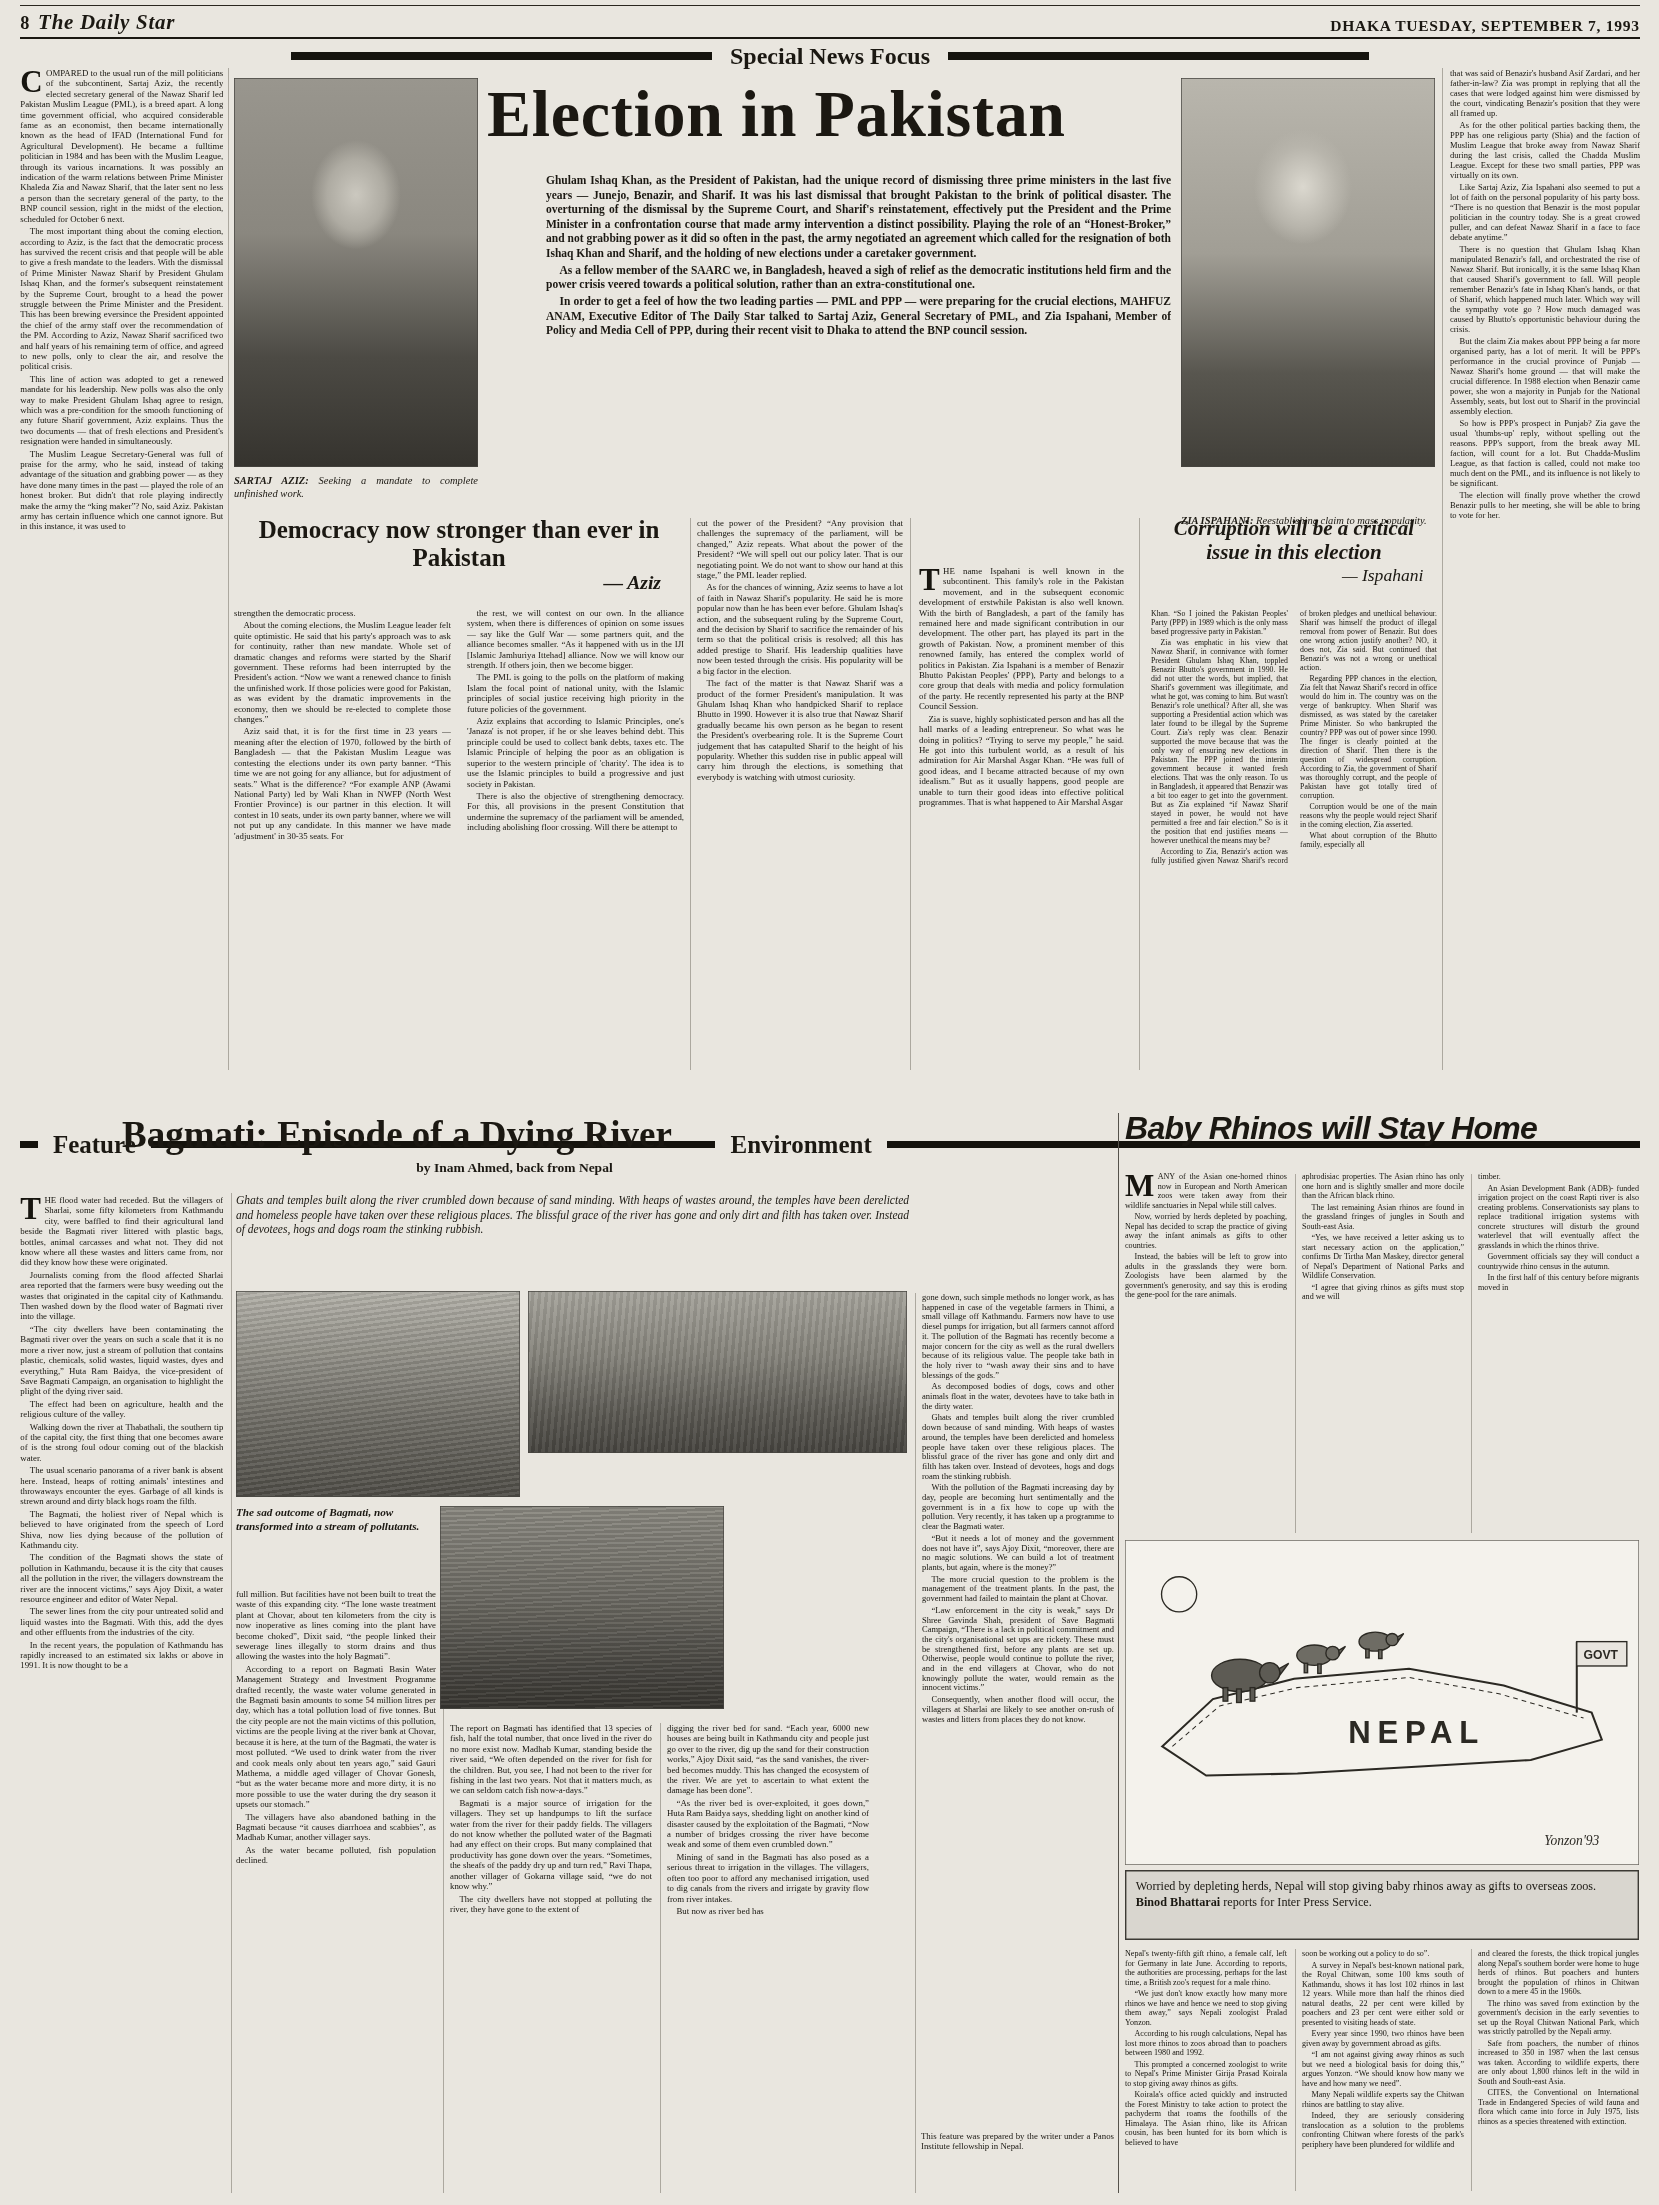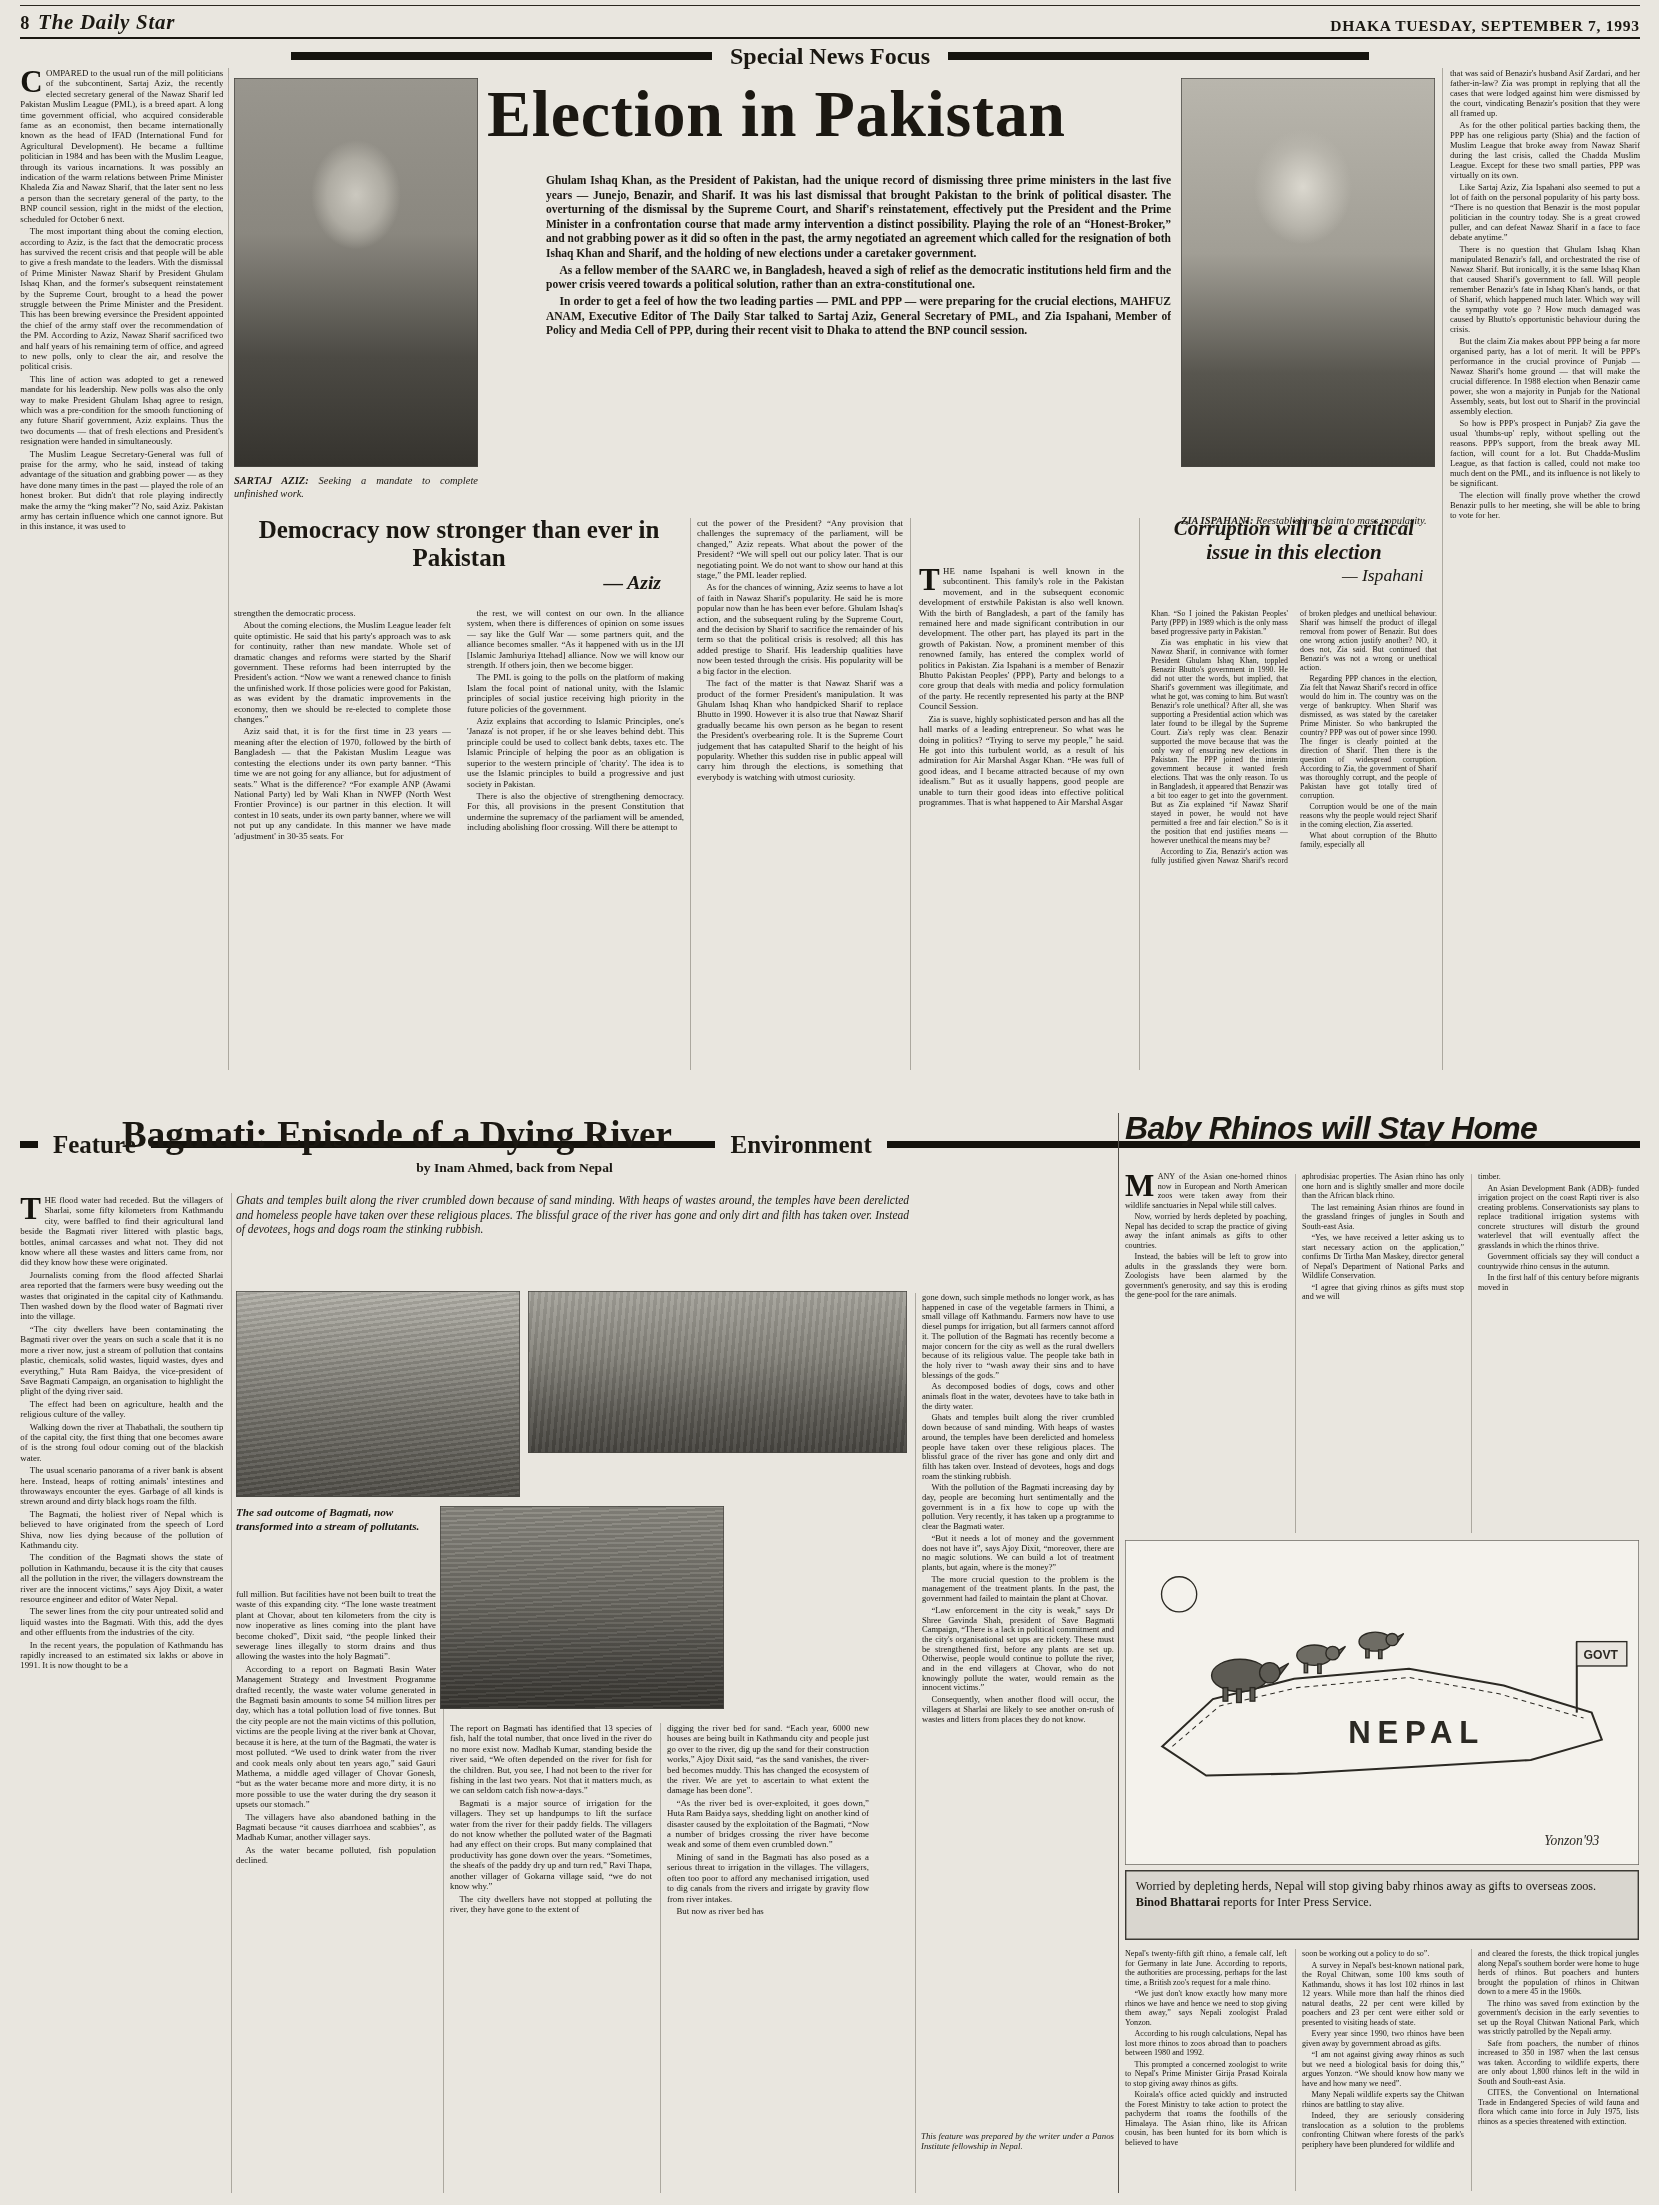--- a/index.html
+++ b/index.html
@@ -66,21 +66,21 @@
   
   #feat-band{left:20.3px;right:20.3px;top:1082px;height:31px;margin-top:47px;}
   #feat-band .bar{height:6.8px;}
   .feat-label{font-weight:bold;font-size:25px;margin:0 15px;white-space:nowrap;}
   #main-vsep{left:1118px;top:1113px;width:1.4px;height:1080px;background:#55524b;}
   
   #bag-headline{left:122px;top:1114px;width:785px;text-align:left;font-weight:bold;font-size:37px;line-height:41px;}
   #bag-byline{left:122px;top:1160px;width:785px;text-align:center;font-weight:bold;font-size:13.5px;}
   #bag-intro{left:236px;top:1193px;width:673px;height:96px;font-style:italic;font-size:11.5px;line-height:14.6px;text-align:justify;overflow:hidden;}
   #bag-caption{left:236px;top:1506px;width:196px;height:76px;font-style:italic;font-weight:bold;font-size:11.2px;line-height:13.5px;}
-  #bag-credit{left:921px;top:2131px;width:193px;font-style:italic;font-size:8.8px;line-height:10.4px;text-align:justify;}
+  #bag-credit{left:921px;top:2131px;width:193px;font-size:8.8px;line-height:10.4px;text-align:justify;}
   
   #rhino-headline{left:1125px;top:1110px;width:514px;height:49px;font-family:"Liberation Sans",sans-serif;font-weight:bold;font-style:italic;font-size:32px;letter-spacing:-0.7px;}
   .rh-col{font-size:8.1px;line-height:9.5px;}
   #rhino-cartoon{left:1125px;top:1540px;width:514px;height:325px;background:#f4f2ec;box-shadow:inset 0 0 0 0.7px #6b6860;}
   #rhino-capbox{left:1125px;top:1870px;width:514px;height:70px;background:#d9d6cf;box-shadow:inset 0 0 0 1.4px #3c3a34;padding:8.1px 10.8px;box-sizing:border-box;font-size:12.2px;line-height:16.2px;}
   #rhino-capbox .rep{font-weight:bold;}
 </style>
 </head>
 <body>
 

